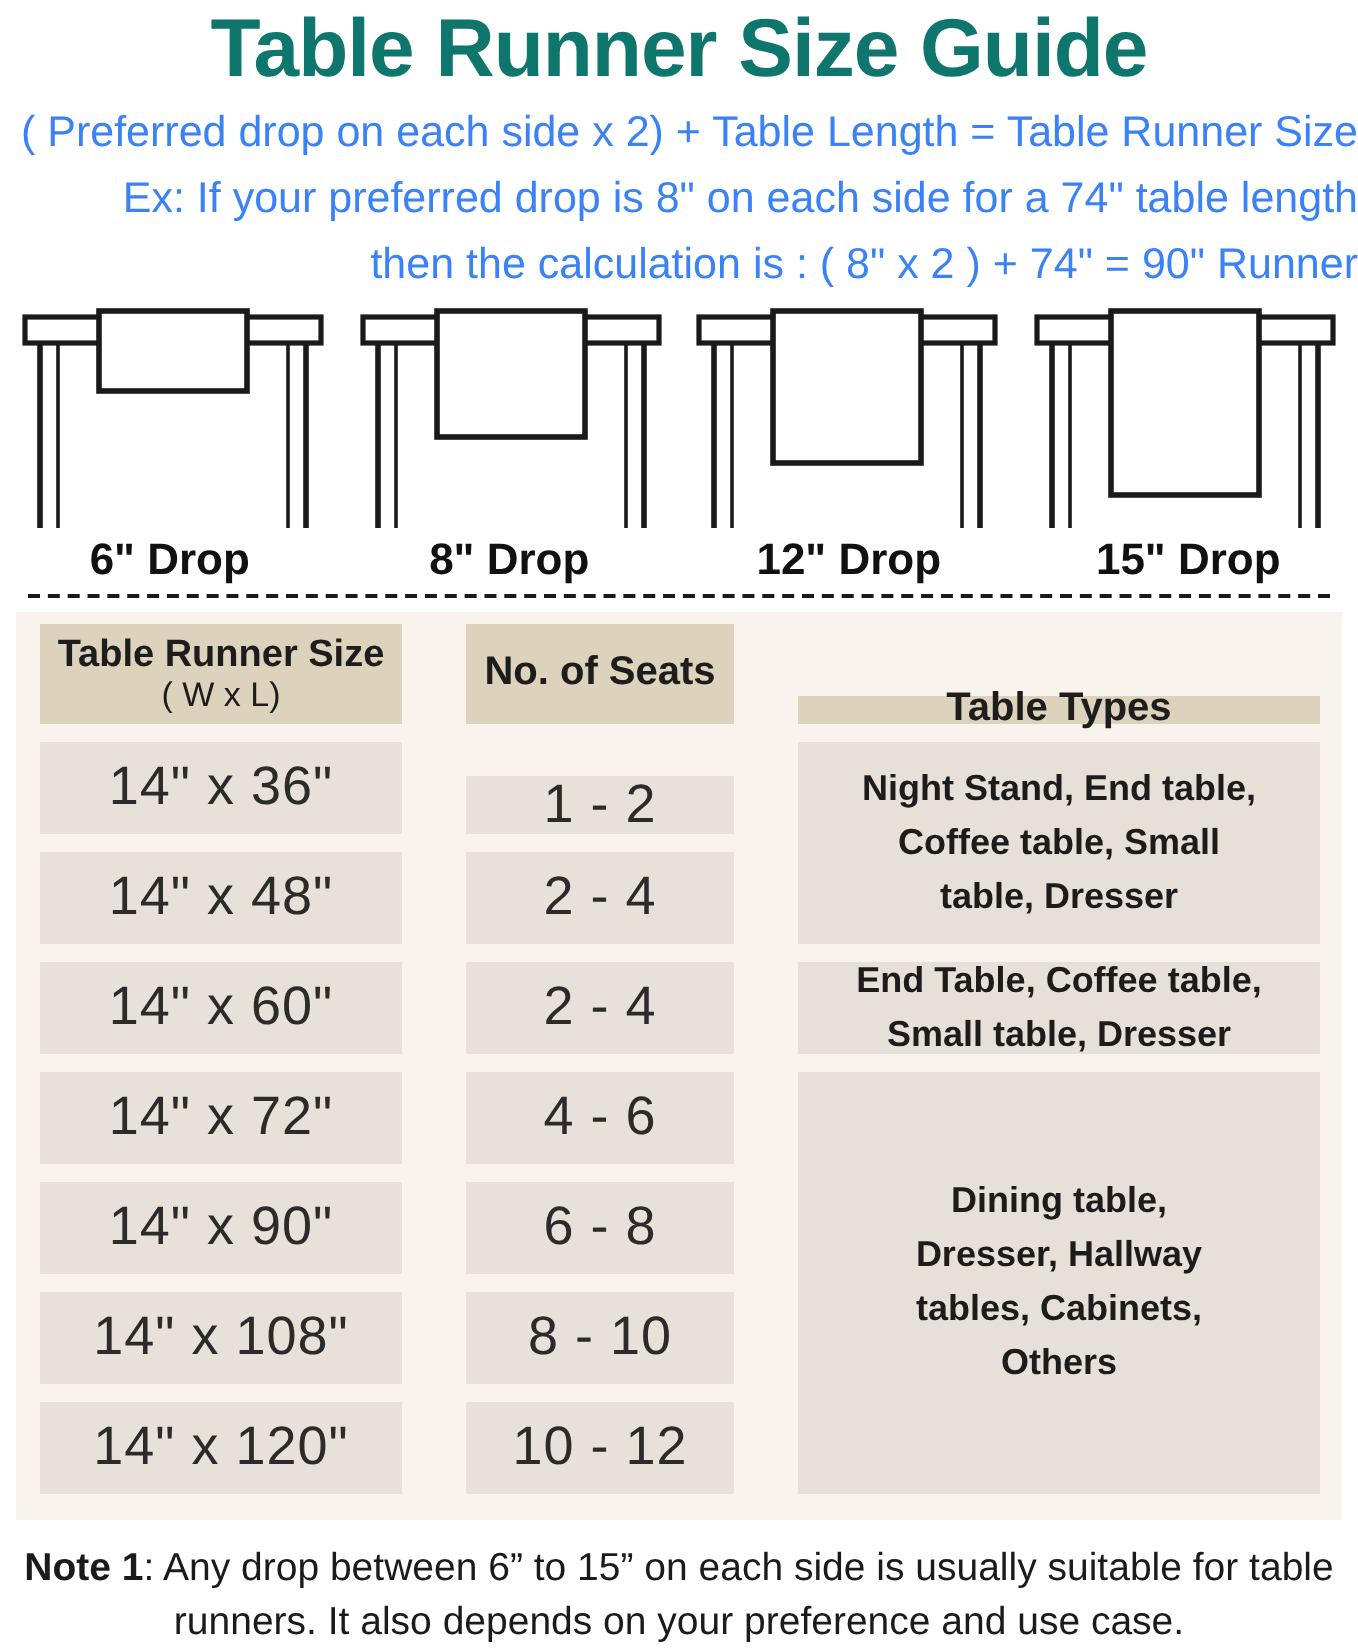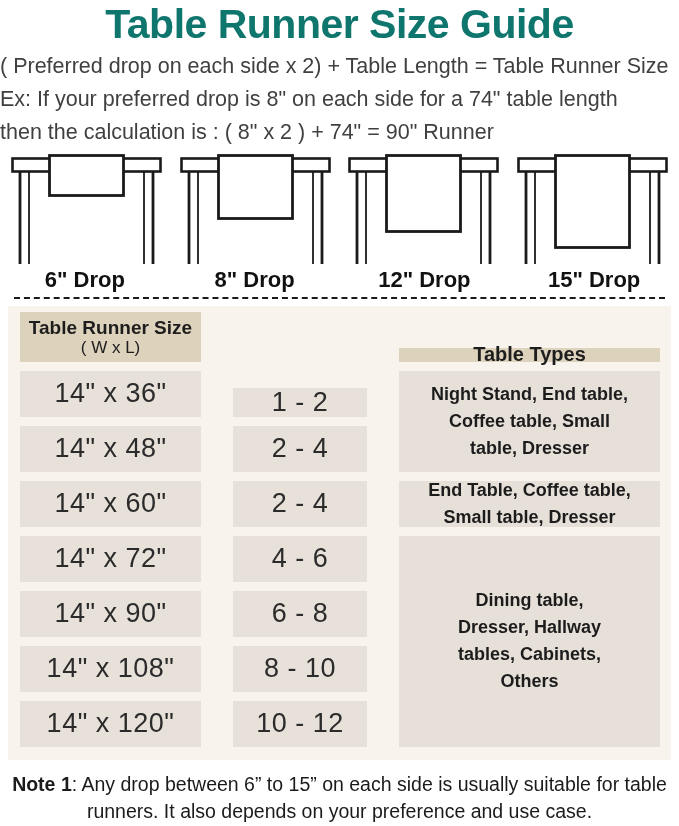--- a/index.html
+++ b/index.html
@@ -16,25 +16,25 @@
   .title {
     text-align: center;
     font-size: 41px;
     font-weight: bold;
     letter-spacing: -0.5px;
     padding-top: 2px;
     line-height: 1.12;
     color: #0f766e;
   }
   .sub {
-    text-align: left;
+    text-align: right;
     font-size: 21.5px;
     line-height: 1.3;
     margin-top: 5px;
-    color: #404040;
+    color: #3b82f6;
   }
   .illus-row {
     display: flex;
     justify-content: space-between;
     align-items: flex-start;
     padding: 0 2px;
     margin-top: 6px;
     height: 112px;
   }
   .illus-cell { flex: 1 1 0; display: flex; justify-content: center; }
@@ -174,20 +174,21 @@
 
   <div class="divider"></div>
 
   <div class="panel">
     <div class="grid">
 
       <div class="cell hcell col1">
         <span>Table Runner Size</span>
         <span class="h2line">( W x L)</span>
       </div>
+      <div class="cell hcell col2">No. of Seats</div>
       <div class="cell hcell col3">Table Types</div>
 
       <div class="cell tcell span-b">End Table, Coffee table,
 Small table, Dresser</div>
       <div class="cell tcell span-a">Night Stand, End table,
 Coffee table, Small
 table, Dresser</div>
       <div class="cell tcell span-c">Dining table,
 Dresser, Hallway
 tables, Cabinets,

